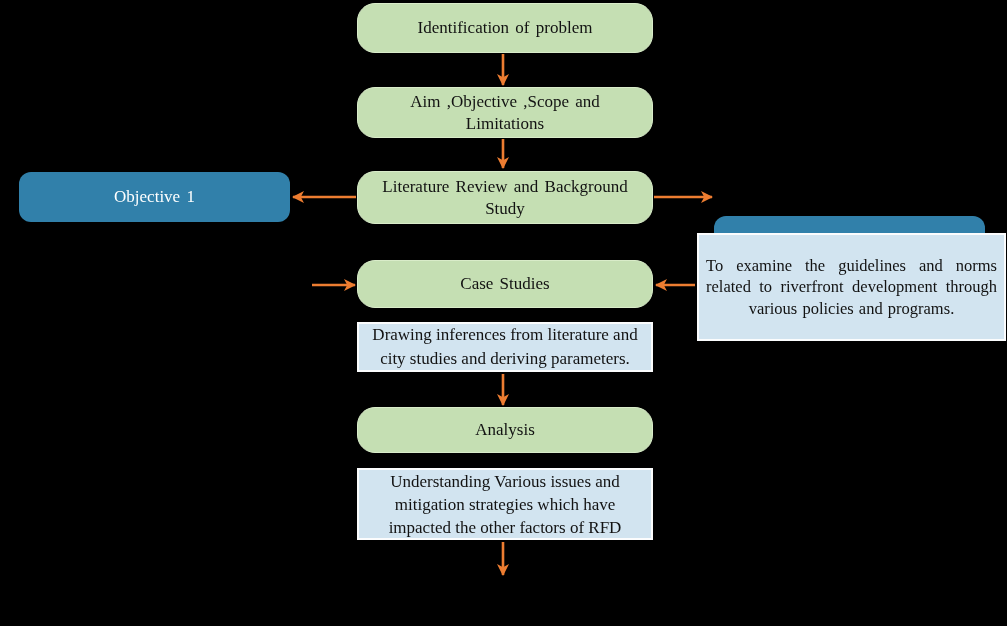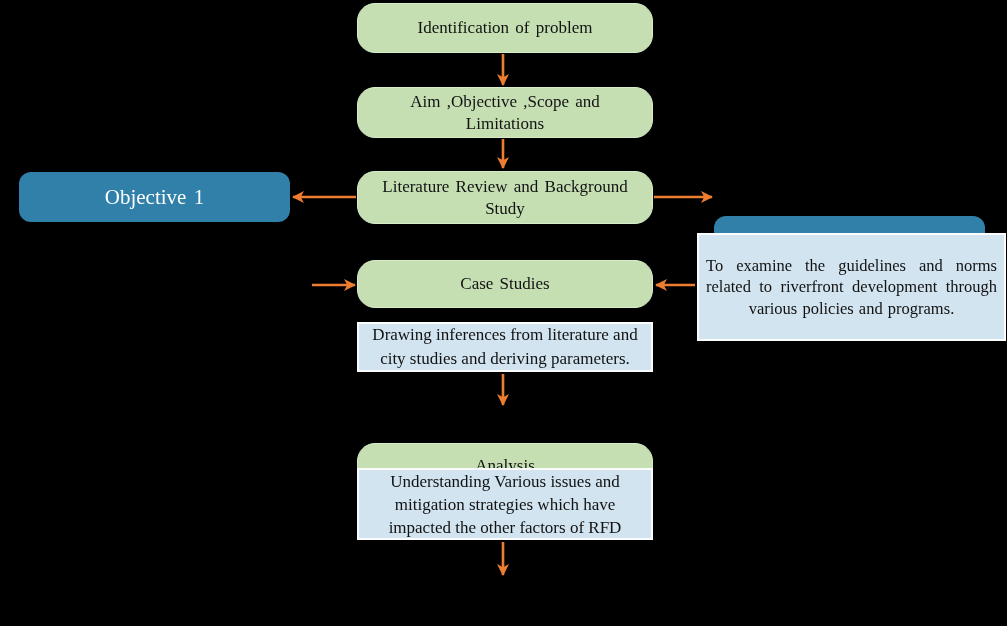--- a/index.html
+++ b/index.html
@@ -30,21 +30,21 @@
     border-radius: 18px;
     font-size: 17px;
     line-height: 22px;
     word-spacing: 2px;
     padding: 2px 14px;
   }
   .blue-box {
     background: var(--blue-fill, #3180aa);
     border-radius: 12px;
     color: var(--blue-text, #ffffff);
-    font-size: 21px;
+    font-size: 17px;
     word-spacing: 2px;
   }
   .lightblue-box {
     background: var(--lightblue-fill, #d2e4f0);
     border: 2px solid var(--lightblue-border, #fbfcfd);
     font-size: 17px;
     line-height: 24px;
     padding: 2px 8px;
   }
   .desc-box {
@@ -108,18 +108,18 @@
 
 
   <div class="node lightblue-box desc-box v-center" style="left:697px; top:233px; width:309px; height:108px;">
     <span>To examine the guidelines and norms related to riverfront development through various policies and programs.</span>
   </div>
 
   <div class="node green-box" style="left:357px; top:260px; width:296px; height:48px;">Case Studies</div>
 
   <div class="node lightblue-box" style="left:357px; top:322px; width:296px; height:50px;">Drawing inferences from literature and city studies and deriving parameters.</div>
 
-  <div class="node green-box" style="left:357px; top:407px; width:296px; height:46px;margin-top:36px;">Analysis</div>
+  <div class="node green-box" style="left:357px; top:407px; width:296px; height:46px;">Analysis</div>
 
   <div class="node lightblue-box" style="left:357px; top:468px; width:296px; height:72px; line-height:23px;">Understanding Various issues and mitigation strategies which have impacted the other factors of RFD</div>
 
 
 </div>
 
 </body></html>

